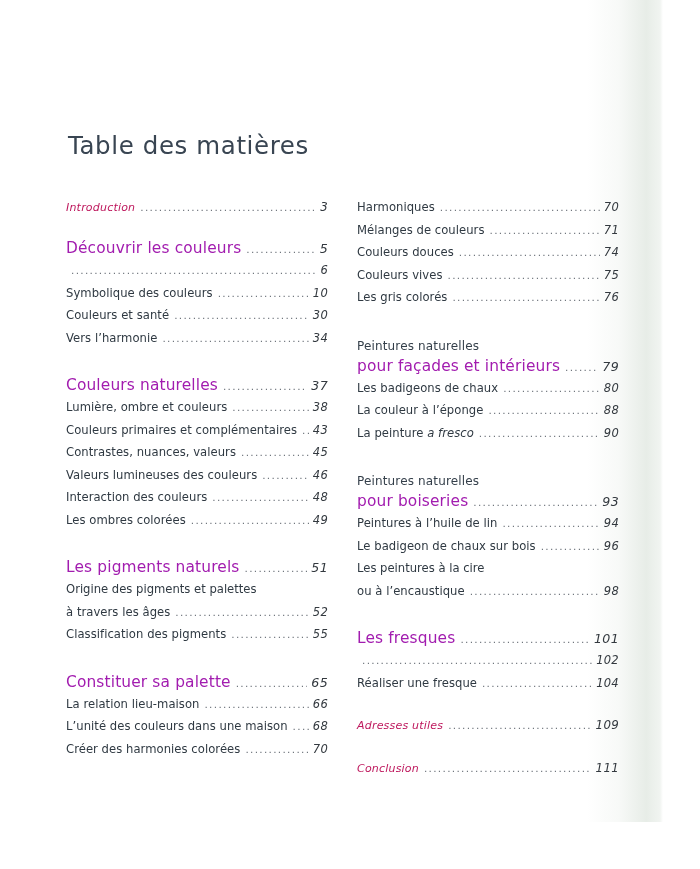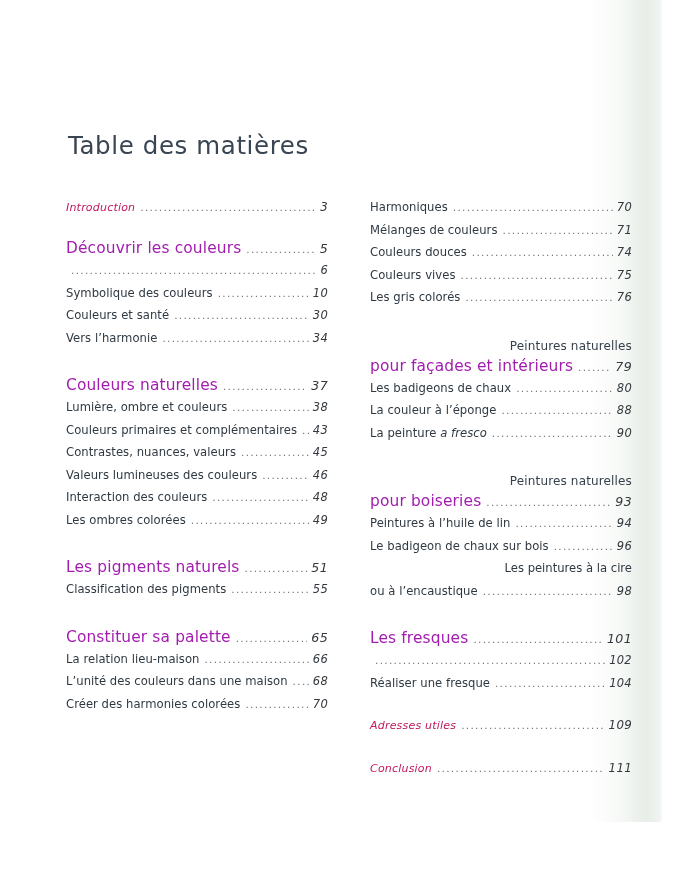--- a/index.html
+++ b/index.html
@@ -8,21 +8,20 @@
     background: #ffffff;
   }
   #page {
     position: relative;
     width: 700px;
     height: 822px;
     background: #ffffff;
     overflow: hidden;
     font-family: "DejaVu Sans", sans-serif;
     color: #2f3942;
-    text-align: right;
   }
   
   #page-edge-shading {
     position: absolute;
     top: 0;
     right: 37px;
     width: 76px;
     height: 869px;
     background: linear-gradient(to right,
         rgba(255,255,255,0) 0%,
@@ -51,21 +50,21 @@
     letter-spacing: 0.6px;
     color: #394552;
     white-space: nowrap;
   }
 
   .column {
     position: absolute;
     top: 196px;
   }
   #column-left  { left: 66px;  width: 262px; }
-  #column-right { left: 370px; width: 262px; }
+  #column-right { left: 357px; width: 262px; }
 
   .toc-group { margin-bottom: 0; }
 
   .toc-entry {
     display: flex;
     align-items: baseline;
     width: 100%;
   }
   .entry-label {
     flex: 0 1 auto;
@@ -233,20 +232,28 @@
           <span class="entry-page">49</span>
         </div>
       </div>
       <div class="gap-lg"></div>
       <div class="toc-group">
         <div class="toc-entry level-section">
           <span class="entry-label">Les pigments naturels</span>
           <span class="entry-leader"></span>
           <span class="entry-page">51</span>
         </div>
+        <div class="sub-head-multiline">
+          <div class="head-line-1">Origine des pigments et palettes</div>
+          <div class="toc-entry level-sub">
+            <span class="entry-label">à travers les âges</span>
+            <span class="entry-leader"></span>
+            <span class="entry-page">52</span>
+          </div>
+        </div>
         <div class="toc-entry level-sub">
           <span class="entry-label">Classification des pigments</span>
           <span class="entry-leader"></span>
           <span class="entry-page">55</span>
         </div>
       </div>
       <div class="gap-lg"></div>
       <div class="toc-group">
         <div class="toc-entry level-section">
           <span class="entry-label">Constituer sa palette</span>

